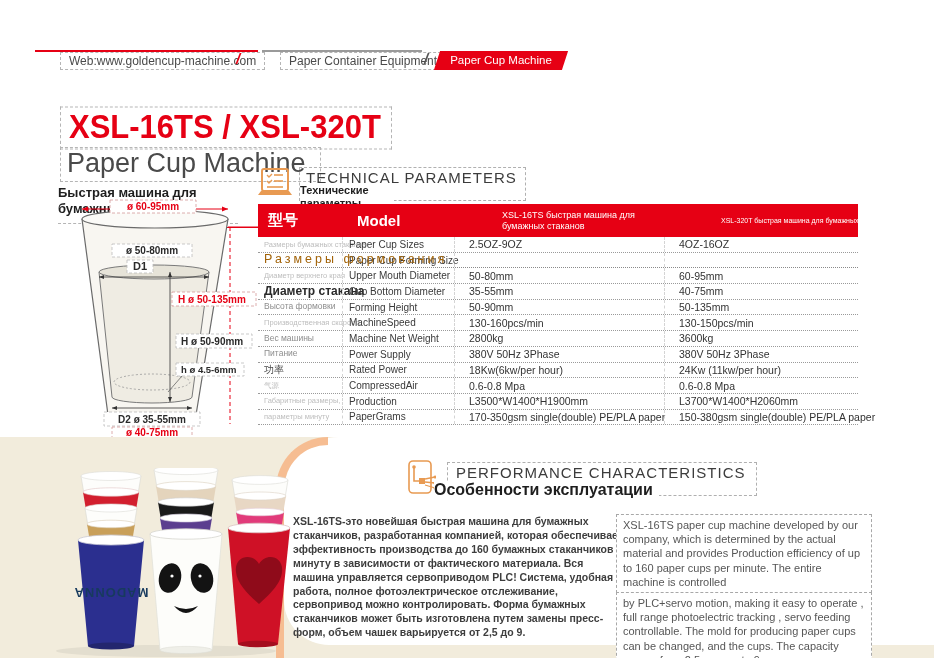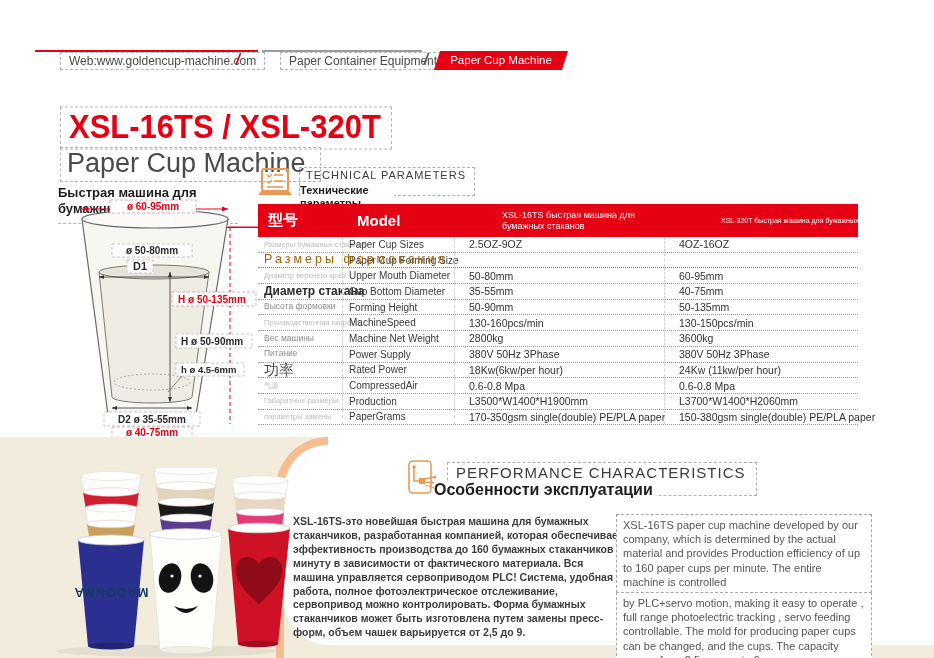--- a/index.html
+++ b/index.html
@@ -25,21 +25,21 @@
   
   .model-title { left:60px; top:108px; font-size:31px; font-weight:bold; color:#e60014;
     letter-spacing:0px; border:1px dashed #b5b5b5; padding:0 10px 2px 8px; transform:scaleY(1.08); }
   .subtitle { left:60px; top:147px; font-size:27px; color:#4a4a4a;
     border:1px dashed #b5b5b5; padding:0 14px 2px 6px; }
   .subtitle-ru { left:58px; top:185px; font-size:13px; font-weight:bold; color:#1e1e1e;
     line-height:16px; border-bottom:1px dashed #b5b5b5; padding-bottom:6px; width:180px; }
 
   
   .laptop-icon { left:256px; top:167px; }
-  .tech-en { left:299px; top:167px; font-size:11px; letter-spacing:1px; color:#3c3c3c;
+  .tech-en { left:299px; top:167px; font-size:15px; letter-spacing:1px; color:#3c3c3c;
     border:1px dashed #b0b0b0; padding:1px 8px 14px 6px; }
   .tech-ru { left:300px; top:184px; font-size:11px; font-weight:bold; color:#1e1e1e;
     line-height:13px; background:#fff; padding-right:4px; }
 
   
   .ptable { left:258px; top:204px; width:600px; }
   .thead { display:grid; grid-template-columns:84px 112px 210px 194px; height:33px;
     background:#e60014; color:#fff; align-items:center;gap:15px; }
   .thead .h1 { font-size:15px; font-weight:bold; padding-left:10px; }
   .thead .h2 { font-size:15px; font-weight:bold; }
@@ -48,21 +48,21 @@
   .tbody { display:grid; grid-auto-rows:15.7px; }
   .trow { display:grid; grid-template-columns:84px 112px 210px 194px;
     border-bottom:1px dotted #9a9a9a; align-items:center; position:relative; }
   .trow .c { height:100%; display:flex; align-items:center; overflow:visible; white-space:nowrap; }
   .trow .c + .c { border-left:1px dashed #d4d4d4; }
   .trow .ru { font-size:7.5px; color:#bdbdbd; padding-left:6px; line-height:7.5px; }
   .trow .en { font-size:10px; color:#3a3a3a; padding-left:6px; }
   .trow .v1, .trow .v2 { font-size:10.5px; color:#323232; padding-left:14px; }
   .trow.s-bold .ru { color:#2a2a2a; font-weight:bold; font-size:12px; }
   .trow.s-mid .ru  { color:#8d8d8d; font-size:8.5px; }
-  .trow.s-dark .ru { color:#4a4a4a; font-size:15px; }
+  .trow.s-dark .ru { color:#4a4a4a; font-size:10px; }
   .trow.s-wide .ru { color:#a16207; font-size:12.5px; letter-spacing:3px; z-index:1; }
   .trow.s-wide { border-bottom:1px dotted #8a8a8a; }
 
   
   .cup-diagram { left:52px; top:196px; }
   .red-leader { left:150px; top:227px; width:108px; height:1px; background:#e60014; }
 
   
   .bottom-bg { left:0; top:437px; width:934px; height:221px; background:#f2ecdc; }
   .orange-edge { left:276px; top:437px; width:52px; height:221px;
@@ -197,21 +197,21 @@
     </div>
 
     <div class="trow s-light">
       <div class="c ru">Габаритные размеры,</div>
       <div class="c en">Production</div>
       <div class="c v1">L3500*W1400*H1900mm</div>
       <div class="c v2">L3700*W1400*H2060mm</div>
     </div>
 
     <div class="trow s-light">
-      <div class="c ru">параметры замены</div>
+      <div class="c ru">параметры минуту</div>
       <div class="c en">PaperGrams</div>
       <div class="c v1">170-350gsm single(double) PE/PLA paper</div>
       <div class="c v2">150-380gsm single(double) PE/PLA paper</div>
     </div>
   </div>
   </div>
 
   <div class="abs red-leader"></div>
   <div class="abs cup-diagram">
     <svg width="206" height="242" viewBox="0 0 206 242">

